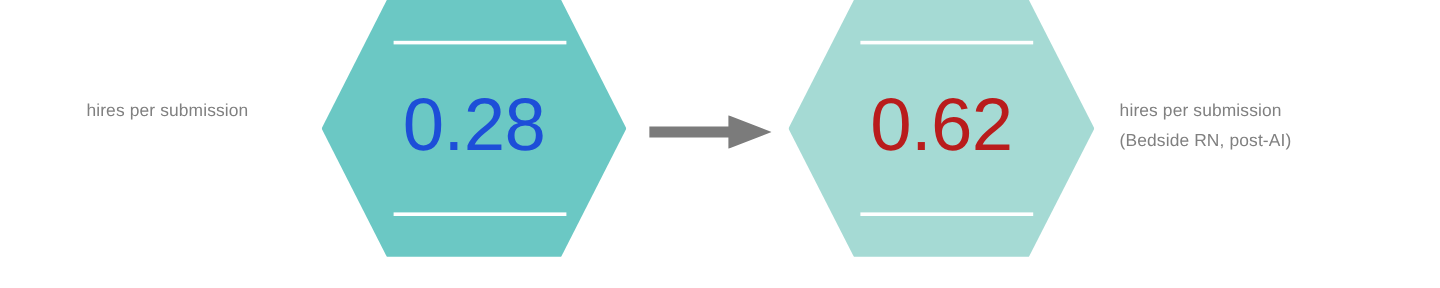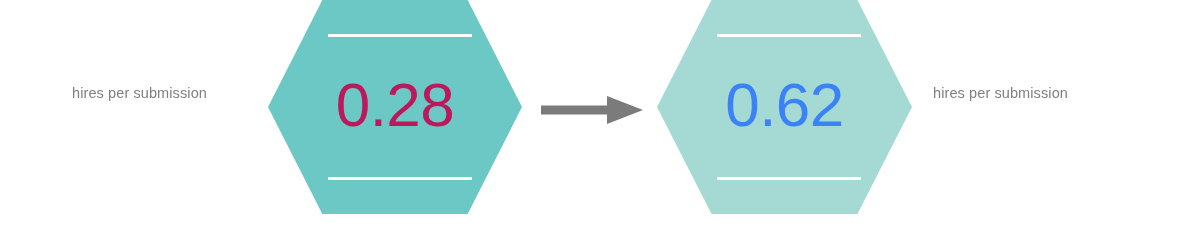--- a/index.html
+++ b/index.html
@@ -119,40 +119,41 @@
 
   <div class="hex-wrap left">
     <div class="hex-clip">
       <div class="hex-shape">
         <svg viewBox="0 0 254 250" preserveAspectRatio="none" aria-hidden="true">
           <polygon id="left-hex-poly" points="63.5,0 190.5,0 254,125 190.5,250 63.5,250 0,125" fill="#6bc8c4"></polygon>
         </svg>
       </div>
       <div class="hex-rule top" style="background: rgb(255, 255, 255);"></div>
       <div class="hex-rule bottom" style="background: rgb(255, 255, 255);"></div>
-      <div class="hex-value" style="color: #be185d;">0.28</div>
+      <div class="hex-value" style="color: #1d4ed8;">0.28</div>
     </div>
   </div>
 
   <div class="arrow">
     <svg viewBox="0 0 102 28" aria-hidden="true">
       <polygon id="arrow-poly" points="0,9.5 66,9.5 66,0 102,14 66,28 66,18.5 0,18.5" fill="#7b7b7b"></polygon>
     </svg>
   </div>
 
   <div class="hex-wrap right">
     <div class="hex-clip">
       <div class="hex-shape">
         <svg viewBox="0 0 255 250" preserveAspectRatio="none" aria-hidden="true">
           <polygon id="right-hex-poly" points="63.75,0 191.25,0 255,125 191.25,250 63.75,250 0,125" fill="#a5dad4"></polygon>
         </svg>
       </div>
       <div class="hex-rule top" style="background: rgb(255, 255, 255);"></div>
       <div class="hex-rule bottom" style="background: rgb(255, 255, 255);"></div>
-      <div class="hex-value" style="color: #3b82f6; text-align: right;">0.62</div>
+      <div class="hex-value" style="color: #b91c1c; text-align: right;">0.62</div>
     </div>
   </div>
 
   <div class="caption caption-right" style="color: rgb(128, 128, 128);">
     <span class="caption-line">hires per submission</span>
+    <span class="caption-line">(Bedside RN, post-AI)</span>
   </div>
 
 </div>
 
 </body></html>

